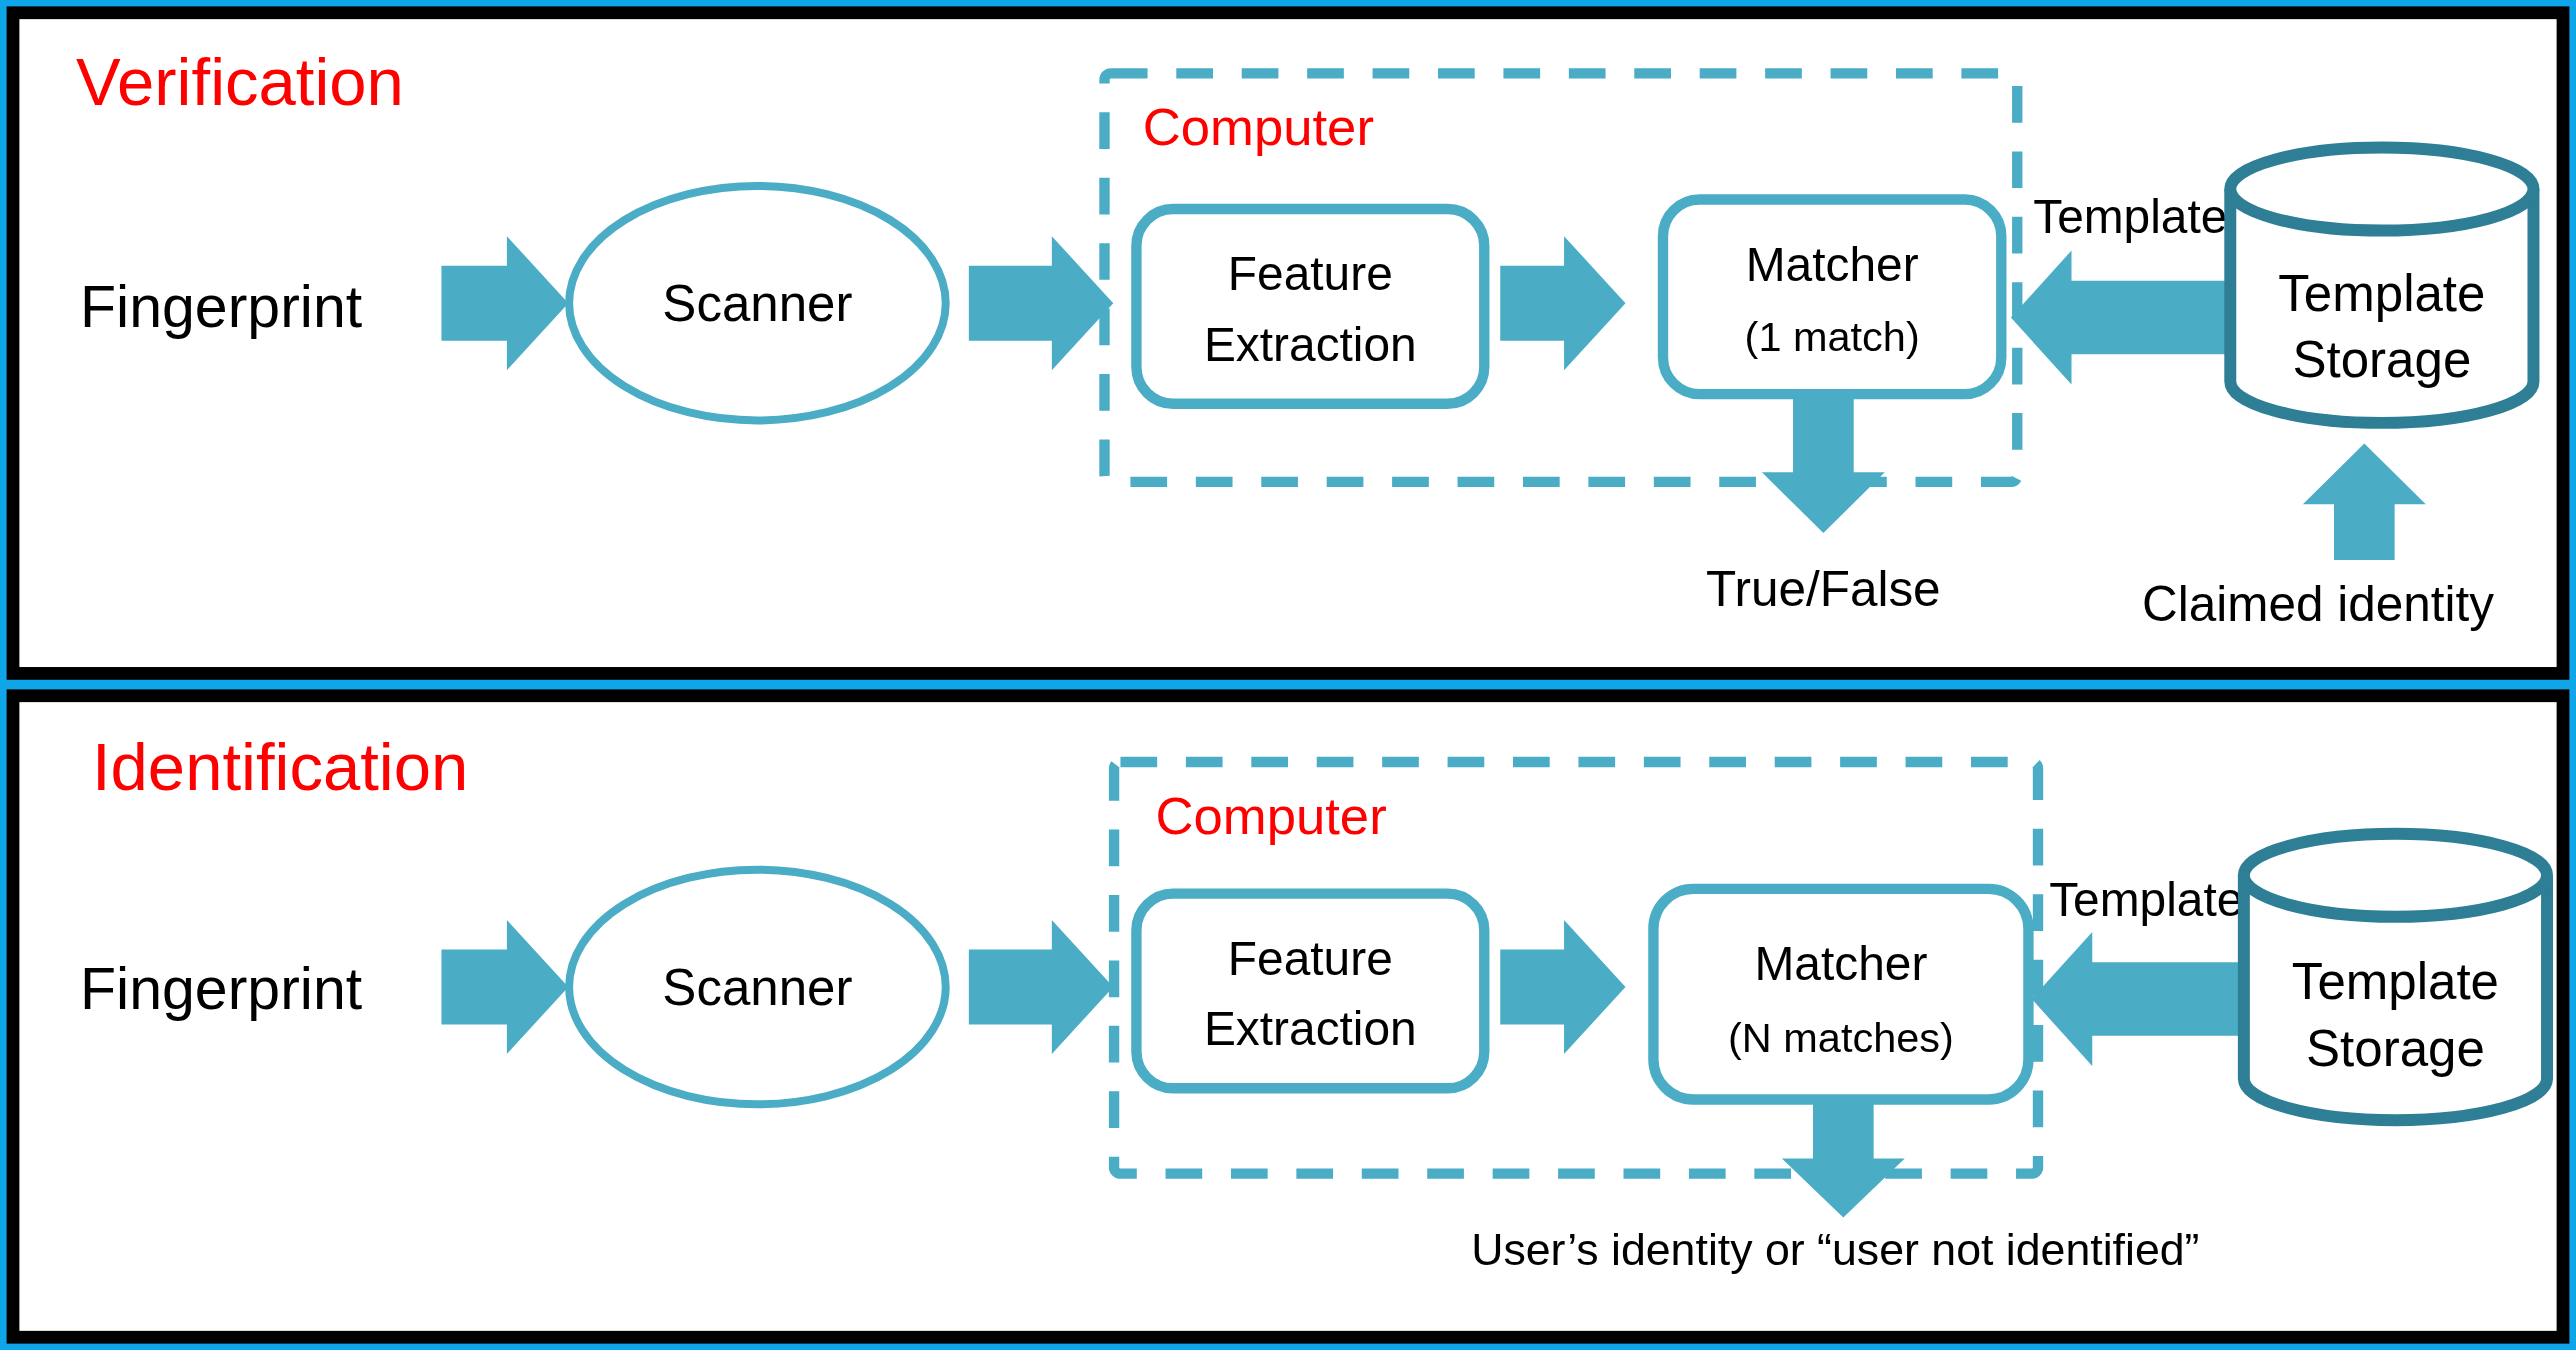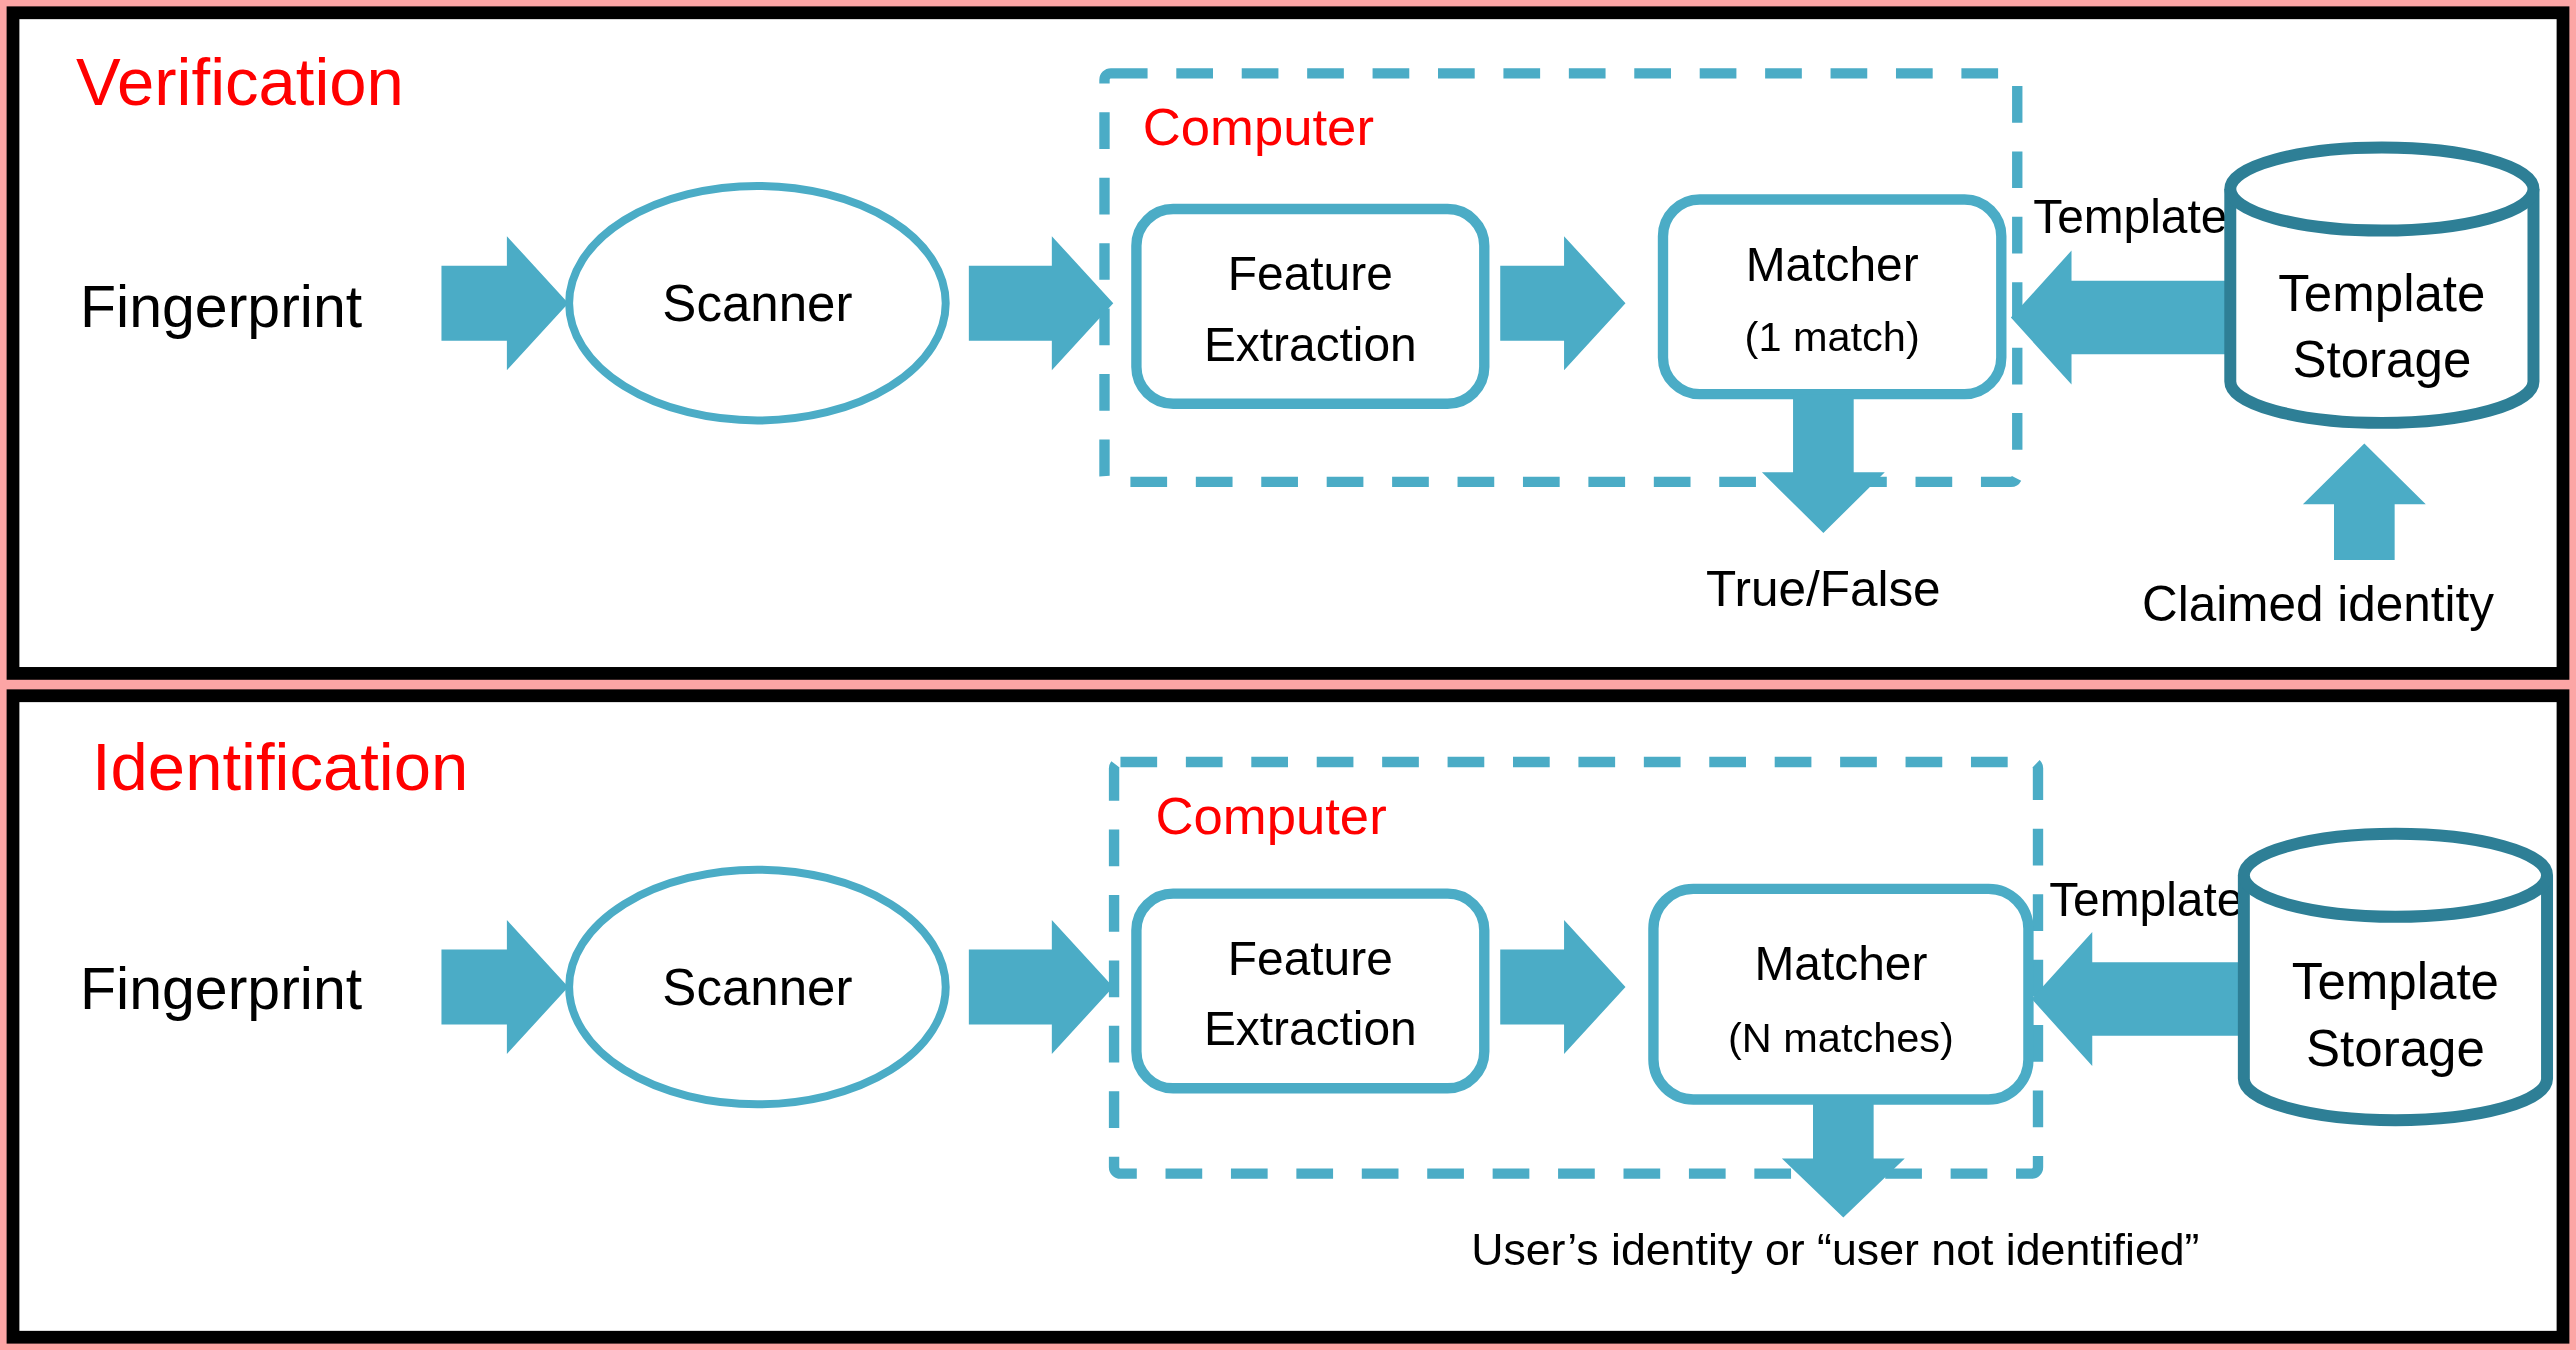--- a/index.html
+++ b/index.html
@@ -4,21 +4,21 @@
 <style>
   html, body {
     margin: 0;
     padding: 0;
     background: #ffffff;
   }
   #stage {
     position: relative;
     width: 2576px;
     height: 1350px;
-    background: #fca5a5;
+    background: #0ea5e9;
     font-family: "Liberation Sans", sans-serif;
   }
   svg { display: block; }
 
   
   .panel-border   { fill: #ffffff; stroke: #000000; stroke-width: 16; }
   .teal-arrow     { fill: #4BACC6; stroke: none; }
   .teal-outline   { fill: #ffffff; stroke: #4BACC6; stroke-width: 13; }
   .scanner-shape  { fill: #ffffff; stroke: #4BACC6; stroke-width: 10; }
   .dashed-box     { fill: none; stroke: #4BACC6; stroke-width: 13; stroke-dasharray: 46 36; }

